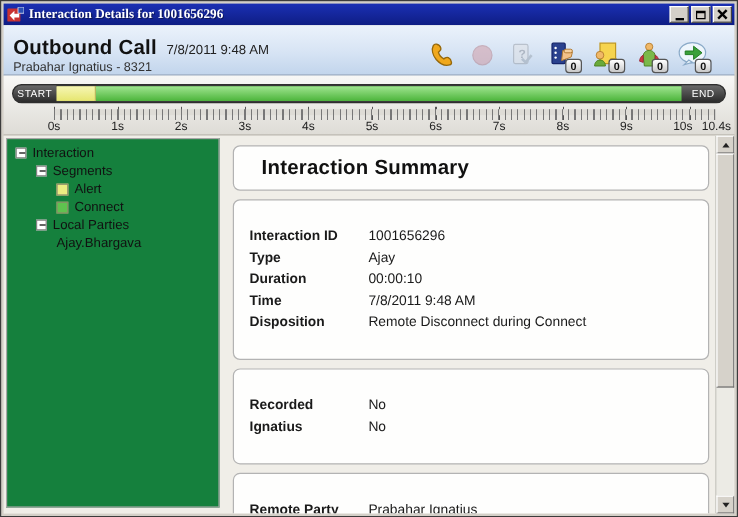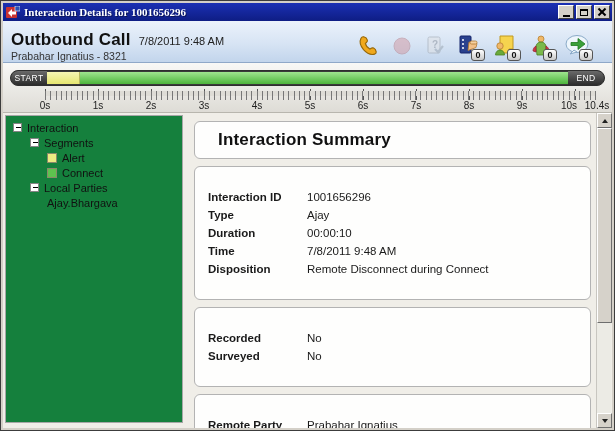--- a/index.html
+++ b/index.html
@@ -364,21 +364,21 @@
         </div>
       </div>
 
 
       <div class="gbox">
         <div class="frow">
           <span class="flabel">Recorded</span>
           <span class="fvalue">No</span>
         </div>
         <div class="frow">
-          <span class="flabel">Surveyed</span>
+          <span class="flabel">Ignatius</span>
           <span class="fvalue">No</span>
         </div>
       </div>
 
       <div class="gbox">
         <div class="frow">
           <span class="flabel">Remote Party</span>
           <span class="fvalue">Prabahar Ignatius</span>
         </div>
       </div>

